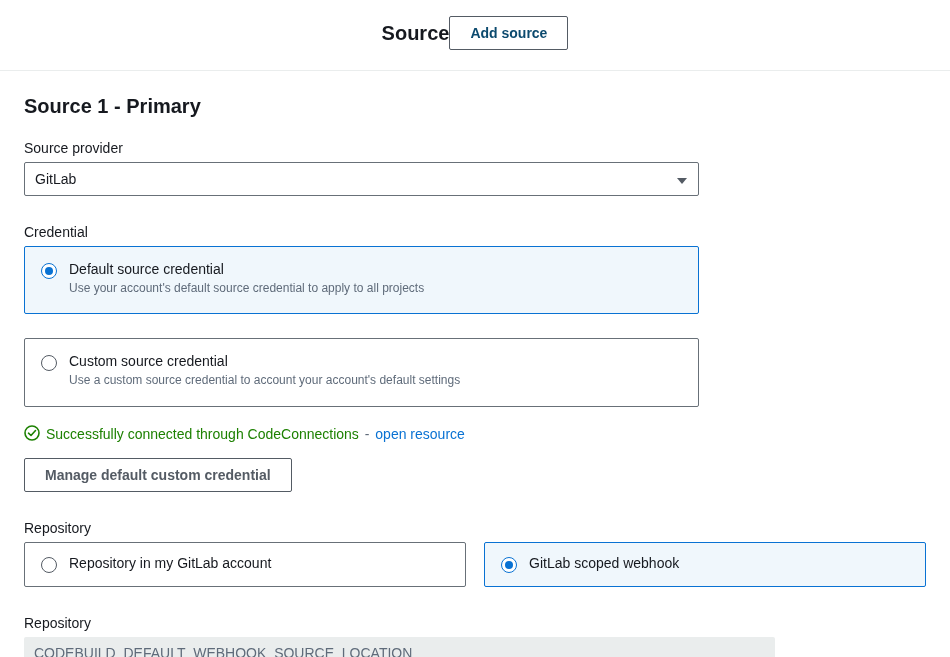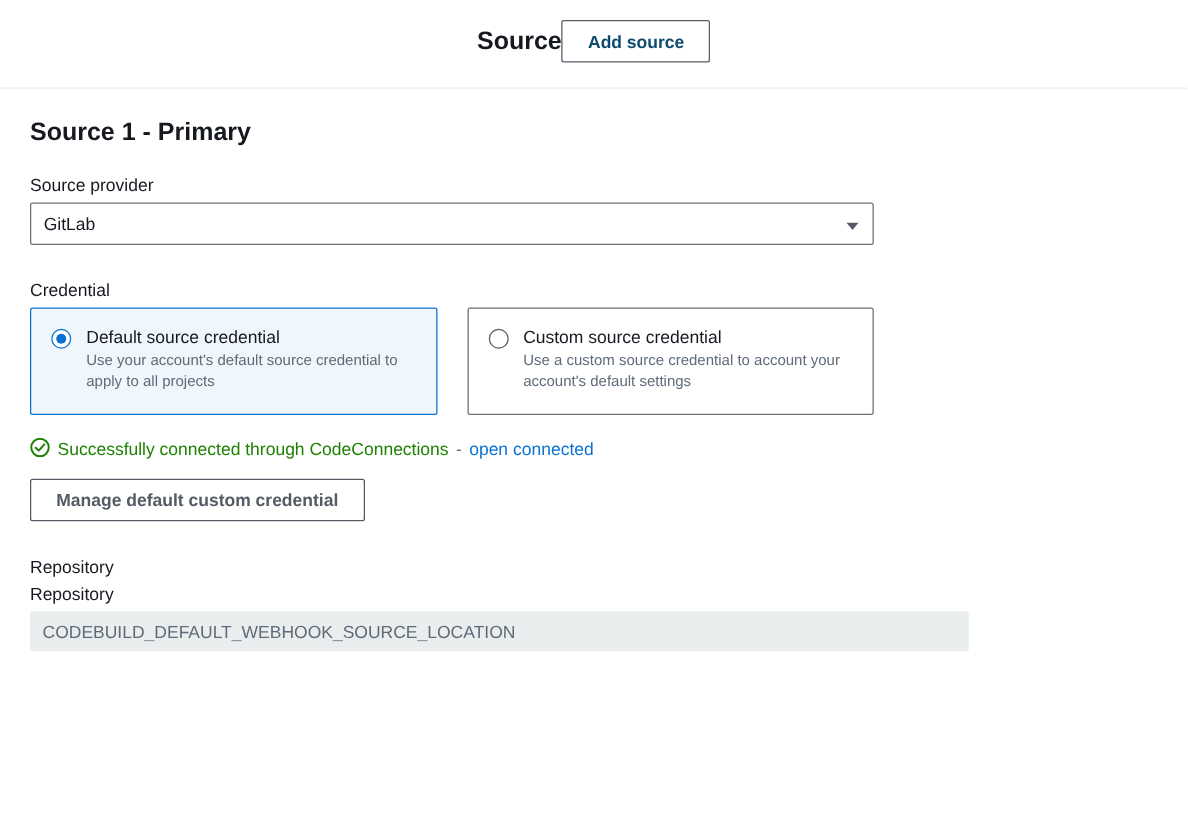--- a/index.html
+++ b/index.html
@@ -78,20 +78,21 @@
       top: 50%;
       transform: translateY(-50%);
       pointer-events: none;
     }
     .tiles-row {
       display: flex;
       gap: 24px;
       width: 675px;
       max-width: 100%;
       margin-bottom: 18px;
+      flex-direction: column;
     }
     .tile {
       flex: 1;
       border: 1px solid #687078;
       border-radius: 2px;
       padding: 14px 16px 16px 16px;
       display: flex;
       align-items: flex-start;
       gap: 12px;
       cursor: pointer;
@@ -258,29 +259,39 @@
   <div class="status-row">
     <span>
       <svg width="16" height="16" viewBox="0 0 16 16">
         <circle cx="8" cy="8" r="7" fill="none" stroke="#1d8102" stroke-width="1.6"></circle>
         <path d="M4.5 8.2 L7 10.5 L11.5 5.5" fill="none" stroke="#1d8102" stroke-width="1.6" stroke-linecap="round" stroke-linejoin="round"></path>
       </svg>
     </span>
     <span>
       <span class="status-text">Successfully connected through CodeConnections</span>
       <span class="status-sep">-</span>
-      <a class="link">open connected</a>
+      <a class="link">open resource</a>
     </span>
   </div>
 
   <div class="manage-btn-wrap">
     <button class="action-btn">Manage default custom credential</button>
   </div>
 
   <div>
     <label class="field-label">Repository</label>
+    <div class="repo-tiles">
+      <div class="repo-tile">
+        <span class="radio"></span>
+        <div class="tile-title">Repository in my GitLab account</div>
+      </div>
+      <div class="repo-tile selected">
+        <span class="radio checked"></span>
+        <div class="tile-title">GitLab scoped webhook</div>
+      </div>
+    </div>
   </div>
 
   <div>
     <label class="field-label">Repository</label>
     <input class="readonly-input" type="text" readonly="" value="CODEBUILD_DEFAULT_WEBHOOK_SOURCE_LOCATION" style="">
   </div>
 </div>
 
 </body></html>

